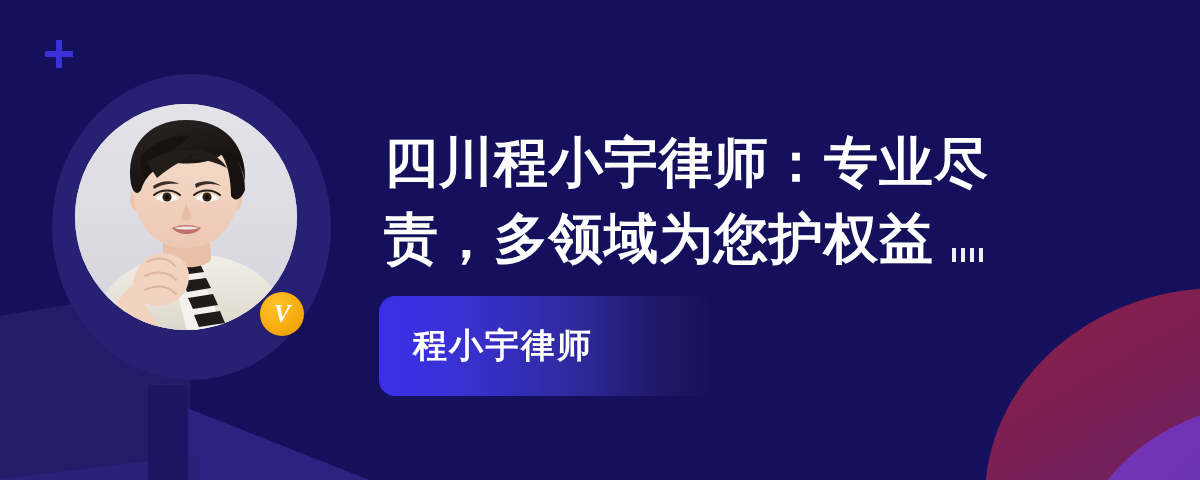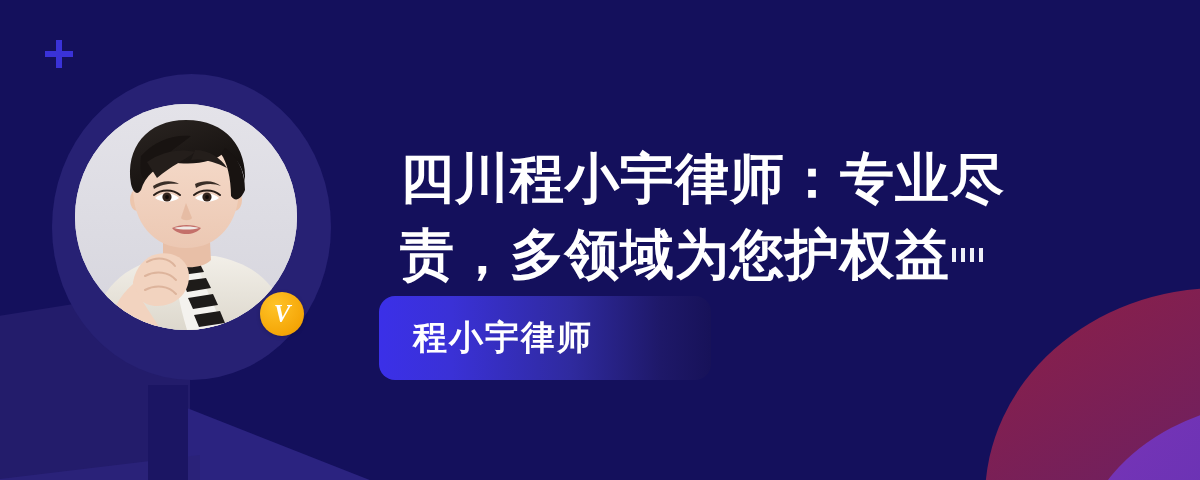--- a/index.html
+++ b/index.html
@@ -174,29 +174,29 @@
     top: 124px;
     width: 700px;
   }
   .headline {
     color: #ffffff;
     font-size: 54px;
     font-weight: 700;
     line-height: 76px;
     letter-spacing: 1px;
     white-space: pre-wrap;
-    margin: 16px;
+    margin: 0;
   }
 
   .name-button {
     position: absolute;
     left: 379px;
     top: 296px;
     width: 332px;
-    height: 84px;
+    height: 100px;
     border: none;
     border-radius: 16px;
     background: linear-gradient(90deg, #3b30e8 0%, #3a31d6 22%, #2f2a9e 58%, #1e1868 85%, #171259 100%);
     color: #ffffff;
     font-size: 34px;
     font-weight: 700;
     letter-spacing: 2px;
     text-align: center;
     padding: 0 0 0 34px;
     font-family: "Liberation Sans", "DejaVu Sans", sans-serif;

